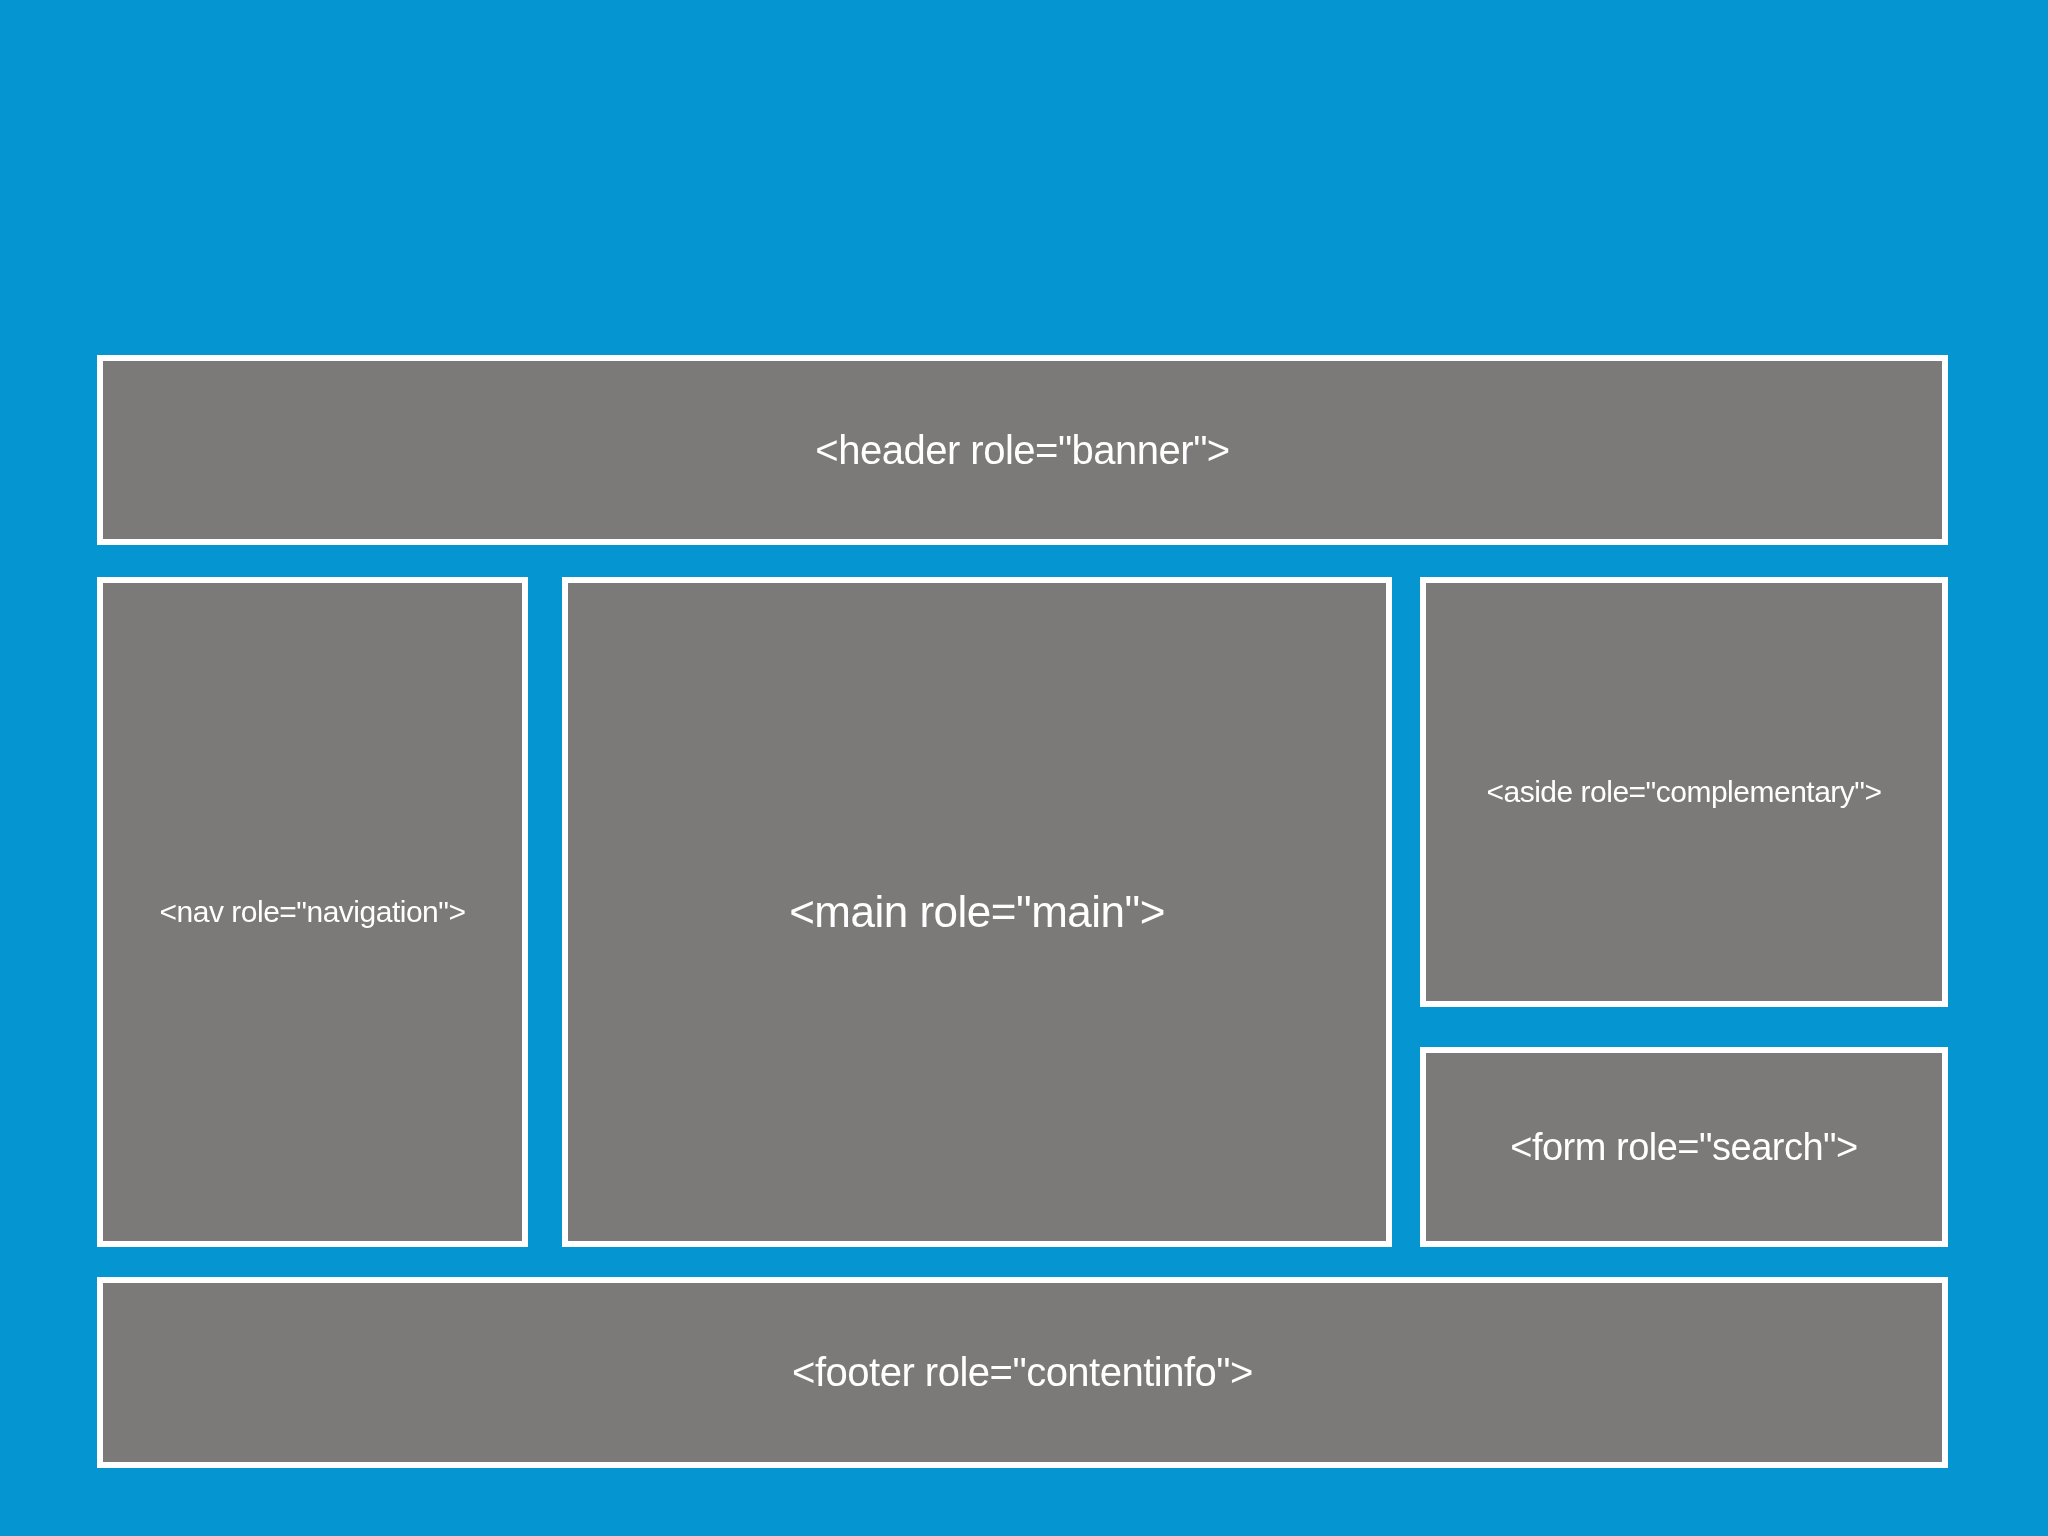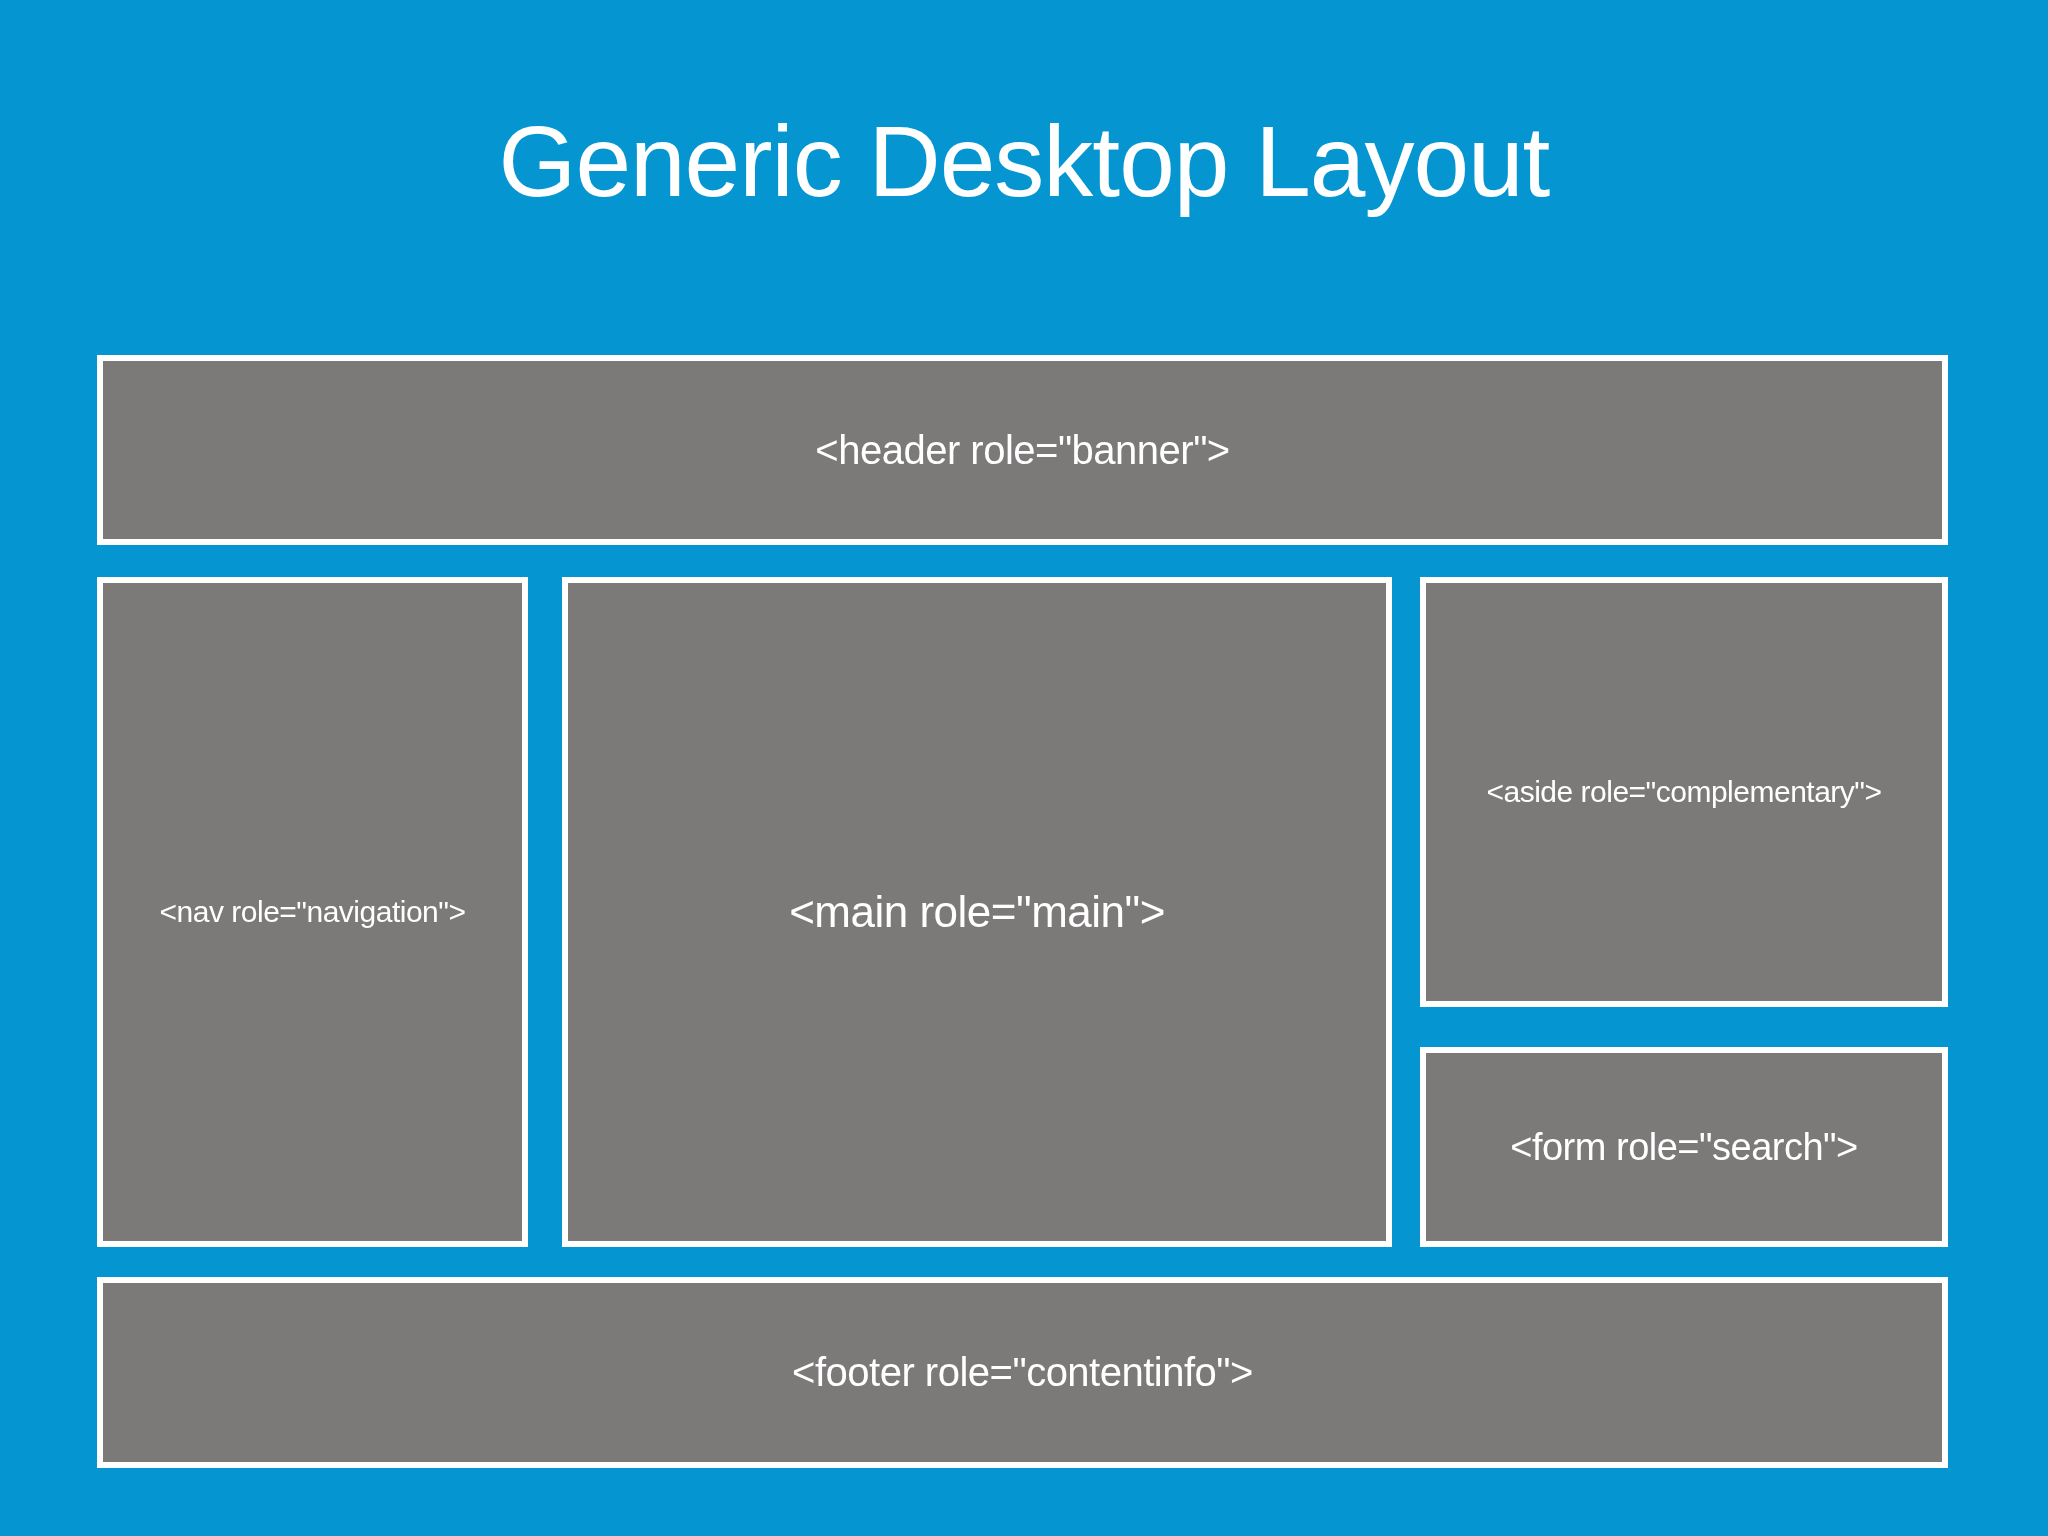--- a/index.html
+++ b/index.html
@@ -62,21 +62,20 @@
   .box-main   .label { font-size: 44px; }
   .box-aside  .label { font-size: 30px; }
   .box-form   .label { font-size: 38px; }
   .box-footer .label { font-size: 40px; }
 </style>
 </head>
 <body>
 
 <div id="canvas">
 
-  <div class="slide-title">Generic Desktop Layout</div>
 
   <div class="lbox box-header">
     <span class="label">&lt;header role="banner"&gt;</span>
   </div>
 
   <div class="lbox box-nav">
     <span class="label">&lt;nav role="navigation"&gt;</span>
   </div>
 
   <div class="lbox box-main">

